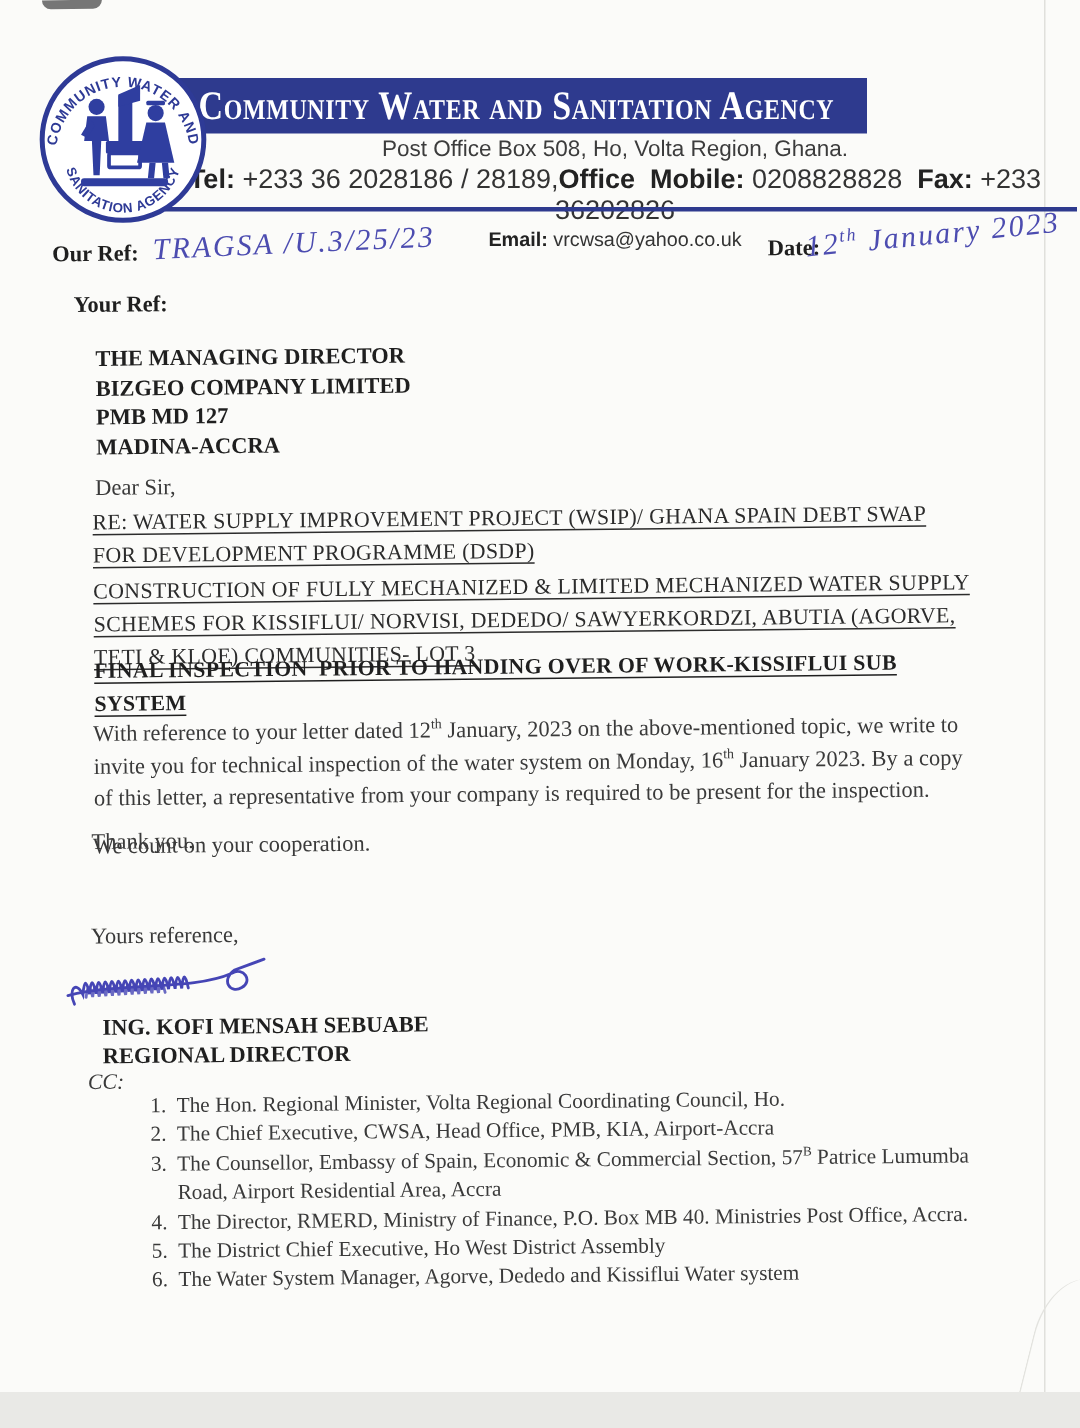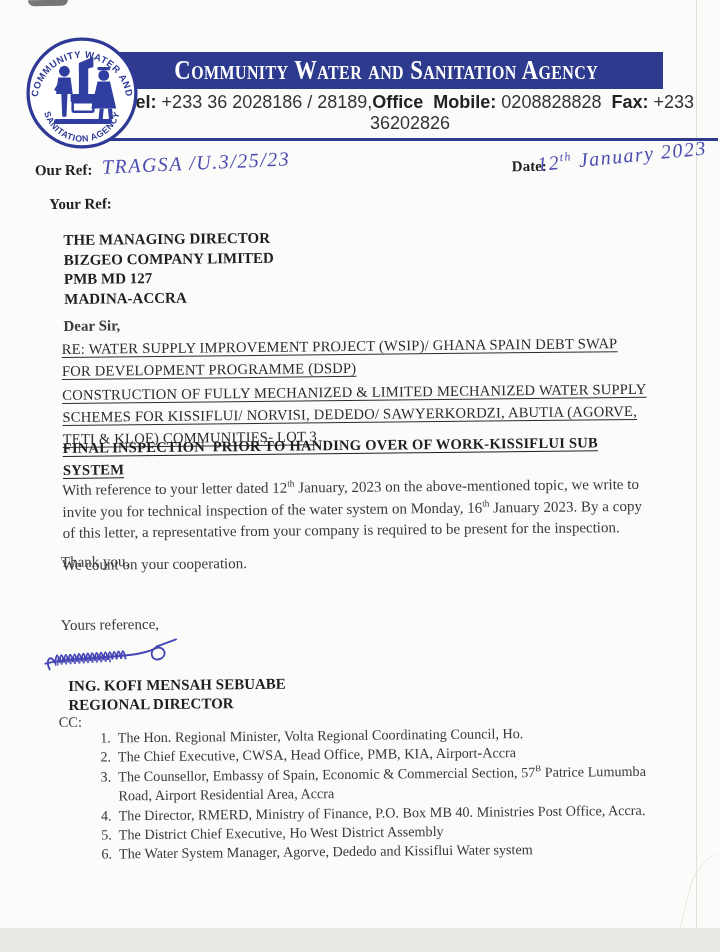--- a/index.html
+++ b/index.html
@@ -18,21 +18,21 @@
     position:relative;
     color:var(--text);
   }
   .abs{position:absolute;}
   
   .smudge{left:28px;top:0;width:40px;height:6px;background:#4a4a4a;border-radius:0 0 6px 6px;opacity:.75;transform:rotate(-1deg);}
   .scan-edge-v{left:696px;top:0;width:1px;height:930px;background:#e0e0dc;}
   .scan-band{left:0;top:928px;width:720px;height:24px;background:var(--scan-band);}
   .page-curl{left:688px;top:852px;width:60px;height:90px;border-left:1px solid #e3e3df;border-radius:50% 0 0 0;transform:rotate(14deg);}
   
-  .banner{left:110px;top:52px;width:553px;height:37px;background:var(--accent);display:flex;align-items:center;justify-content:center;}
+  .banner{left:110px;top:52px;width:468px;height:37px;background:var(--accent);display:flex;align-items:center;justify-content:center;}
   .banner-title{
     font-family:"Liberation Serif",serif;
     font-variant:small-caps;
     font-weight:700;
     color:#ffffff;
     font-size:27px;
     white-space:nowrap;
     letter-spacing:.5px;
     transform:scaleX(.84);
   }
@@ -75,21 +75,23 @@
 <div class="abs smudge"></div>
 <div class="abs scan-edge-v"></div>
 <div class="abs page-curl"></div>
 <div class="abs scan-band"></div>
 
 <div class="abs banner">
   <div class="banner-title">Community Water and Sanitation Agency</div>
 </div>
 
 <div class="abs addr">
+  <div class="addr-line1">Post Office Box 508, Ho, Volta Region, Ghana.</div>
   <div class="addr-line2"><b>Tel:</b> <span>+233 36 2028186 / 28189,</span><b>Office</b>&nbsp; <b>Mobile:</b> <span>0208828828</span>&nbsp; <b>Fax:</b> <span>+233 36202826</span></div>
+  <div class="addr-line3"><b>Email:</b> <span>vrcwsa@yahoo.co.uk</span></div>
 </div>
 
 <div class="abs blue-rule"></div>
 
 <svg class="abs logo" viewBox="0 0 110 110">
   <circle cx="55" cy="55" r="52" fill="#ffffff" stroke="#2e3a96" stroke-width="3.2"></circle>
   <defs>
     <path id="arcTop" d="M 12,64 A 43,43 0 0 1 98,64" fill="none"></path>
     <path id="arcBot" d="M 17,64 A 38,38 0 0 0 93,64" fill="none"></path>
   </defs>
@@ -125,21 +127,21 @@
 
   <span class="abs lbl" style="left:57px;top:196px;text-align:center;">Your Ref:</span>
 
   <div class="abs recipient" style="left:71px;top:231px;">
     <div>THE MANAGING DIRECTOR</div>
     <div>BIZGEO COMPANY LIMITED</div>
     <div>PMB MD 127</div>
     <div>MADINA-ACCRA</div>
   </div>
 
-  <div class="abs para" style="left:70px;top:316px;font-weight:bold;">Dear Sir,</div>
+  <div class="abs para" style="left:70px;top:316px;">Dear Sir,</div>
 
   <div class="abs subject" style="left:68px;top:338px;width:560px;">RE: WATER SUPPLY IMPROVEMENT PROJECT (WSIP)/ GHANA SPAIN DEBT SWAP FOR DEVELOPMENT PROGRAMME (DSDP)</div>
   <div class="abs subject" style="left:68px;top:384px;width:592px;">CONSTRUCTION OF FULLY MECHANIZED &amp; LIMITED MECHANIZED WATER SUPPLY SCHEMES FOR KISSIFLUI/ NORVISI, DEDEDO/ SAWYERKORDZI, ABUTIA (AGORVE, TETI &amp; KLOE) COMMUNITIES- LOT 3</div>
   <div class="abs subject bold" style="left:68px;top:437px;width:548px;">FINAL INSPECTION&nbsp; PRIOR TO HANDING OVER OF WORK-KISSIFLUI SUB SYSTEM</div>
 
   <div class="abs para" style="left:67px;top:480px;width:582px;"><span>With reference to your letter dated 12</span><sup class="small">th</sup><span> January, 2023 on the above-mentioned topic, we write to invite you for technical inspection of the water system on Monday, 16</span><sup class="small">th</sup><span> January 2023. By a copy of this letter, a representative from your company is required to be present for the inspection.</span></div>
 
   <div class="abs para" style="left:66px;top:555px;">We count on your cooperation.</div>
   <div class="abs para" style="left:65px;top:552px;">Thank you.</div>
   <div class="abs para" style="left:64px;top:615px;">Yours reference,</div>
@@ -156,21 +158,21 @@
                q2.2,-13 4.4,0 q2.2,-13 4.4,0 q2.2,-13 4.4,0 q2.2,-13 4.4,0" opacity="0.8"></path>
       <path d="M2,24 C40,17 85,26 112,16 C120,12 126,22 118,26 C110,30 104,20 114,14 L134,8"></path>
     </g>
   </svg>
 
   <div class="abs" style="left:71px;top:677px;">
     <div class="sig-name">ING. KOFI MENSAH SEBUABE</div>
     <div class="sig-name">REGIONAL DIRECTOR</div>
   </div>
 
-  <div class="abs cc-label" style="left:61px;top:714px;">CC:</div>
+  <div class="abs cc-label" style="left:61px;top:714px;font-style:italic;">CC:</div>
   <div class="abs cc-list" style="left:93px;top:729px;">
     <div class="cc-row">
       <span class="cc-num">1.</span>
       <span class="cc-text">The Hon. Regional Minister, Volta Regional Coordinating Council, Ho.</span>
     </div>
     <div class="cc-row">
       <span class="cc-num">2.</span>
       <span class="cc-text">The Chief Executive, CWSA, Head Office, PMB, KIA, Airport-Accra</span>
     </div>
     <div class="cc-row">

